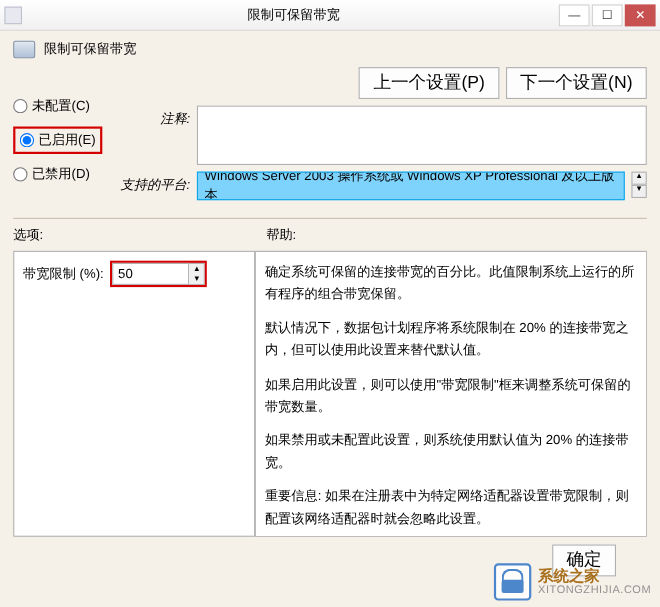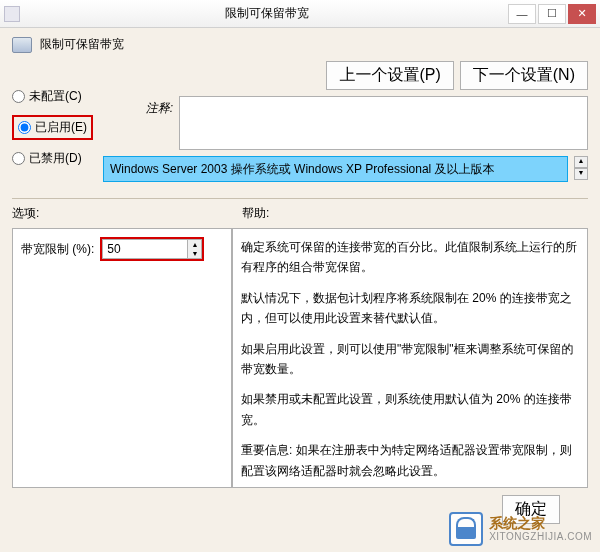--- a/index.html
+++ b/index.html
@@ -34,21 +34,21 @@
 .labels-row .lbl-left { width: 230px; }
 .labels-row .lbl-right { flex: 1; }
 .panels { display: flex; margin-top: 6px; height: 260px; }
 .panel { border: 1px solid #b0b0b0; background: #fff; padding: 8px; overflow: auto; }
 .panel-left { width: 220px; }
 .panel-right { flex: 1; font-size: 12px; line-height: 1.7; }
 .panel-right p { margin-bottom: 10px; }
 .opt-row { display: flex; align-items: center; gap: 6px; }
 .opt-label { white-space: nowrap; }
 .num-wrap { border: 2px solid #d40000; display: inline-flex; align-items: stretch; }
-.num-input { width: 86px; border: 1px solid #b0b0b0; padding: 2px 4px; font-size: 12px; font-family: inherit; }
+.num-input { width: 70px; border: 1px solid #b0b0b0; padding: 2px 4px; font-size: 12px; font-family: inherit; }
 .num-spin { width: 14px; display: flex; flex-direction: column; border: 1px solid #b0b0b0; border-left: none; }
 .num-spin div { flex: 1; background: #f0f0f0; font-size: 7px; text-align: center; line-height: 9px; cursor: pointer; }
 .footer { position: absolute; bottom: 28px; right: 40px; display: flex; gap: 6px; }
 .watermark { position: absolute; bottom: 6px; right: 8px; display: flex; align-items: center; gap: 6px; opacity: 0.9; }
 .wm-icon { width: 34px; height: 34px; border: 2px solid #3a7bc8; border-radius: 4px; display: flex; align-items: center; justify-content: center; color: #3a7bc8; font-weight: bold; background: #fff; position: relative; }
 .wm-icon::before { content: ""; position: absolute; width: 16px; height: 10px; border: 2px solid #3a7bc8; border-bottom: none; border-radius: 8px 8px 0 0; top: 3px; }
 .wm-icon::after { content: ""; position: absolute; width: 20px; height: 12px; background: #3a7bc8; bottom: 5px; border-radius: 2px; }
 .wm-text { display: flex; flex-direction: column; line-height: 1.2; }
 .wm-text .t1 { font-size: 14px; font-weight: bold; color: #a16207; }
 .wm-text .t2 { font-size: 10px; color: #888; letter-spacing: 0.5px; }
@@ -94,20 +94,21 @@
     <div class="top-right">
       <div class="nav-btns">
         <button class="btn">上一个设置(P)</button>
         <button class="btn">下一个设置(N)</button>
       </div>
       <div class="field-row">
         <div class="field-label">注释:</div>
         <textarea class="comment-box" value="" style=""></textarea>
       </div>
       <div class="field-row">
+        <div class="field-label">支持的平台:</div>
         <div class="platform-box">Windows Server 2003 操作系统或 Windows XP Professional 及以上版本</div>
         <div class="platform-spin">
           <div class="spin-up">▲</div>
           <div class="spin-down">▼</div>
         </div>
       </div>
     </div>
   </div>
 
   <hr class="sep">

